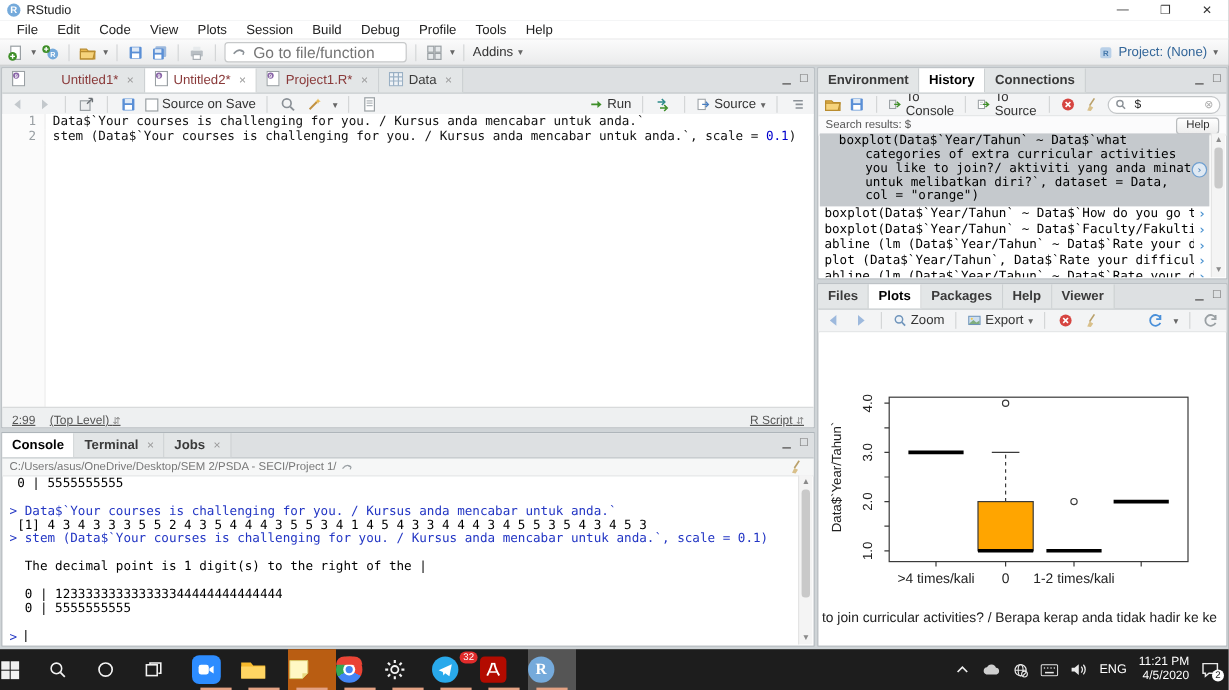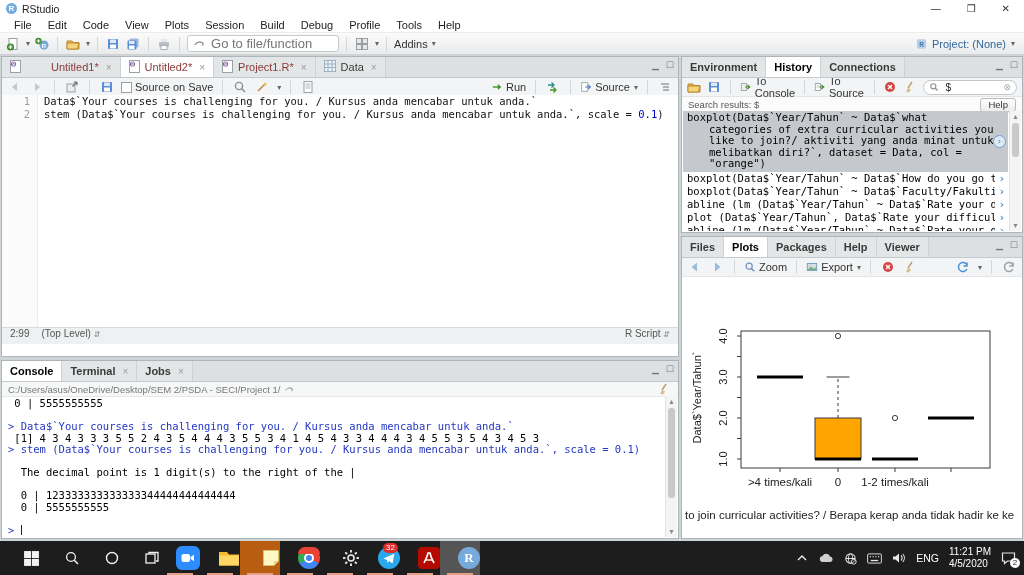--- a/index.html
+++ b/index.html
@@ -32,62 +32,62 @@
   .pane-ctl{position:absolute;right:4px;top:3px;display:flex;gap:7px;font-size:9px;color:#777;}
   .pane-ctl span{line-height:10px;}
   .minibar{height:18px;background:#f3f4f5;border-bottom:1px solid #e2e4e5;display:flex;align-items:center;font-size:11px;color:#444;padding:0 5px;gap:6px;}
   .mini-btn{display:flex;align-items:center;gap:3px;font-size:11px;color:#333;}
   
   #editor{position:absolute;left:0;right:0;top:38px;bottom:16px;overflow:hidden;background:#fff;}
   .code-line{display:flex;white-space:pre;font-size:10.5px;line-height:13px;}
   .gutter{width:28px;text-align:right;padding-right:7px;color:#9aa0a4;background:#fbfbfb;border-right:1px solid #ededed;flex:0 0 auto;}
   .code-text{padding-left:6px;color:#111;}
   .tok-number{color:#0000cd;}
-  .statusbar{position:absolute;left:0;right:0;bottom:12px;height:16px;background:#eef0f1;border-top:1px solid #d8dadb;display:flex;align-items:flex-start;font-size:10px;color:#555;padding:0 8px;gap:12px;}
+  .statusbar{position:absolute;left:0;right:0;bottom:0;height:16px;background:#eef0f1;border-top:1px solid #d8dadb;display:flex;align-items:flex-end;font-size:10px;color:#555;padding:0 8px;gap:12px;text-decoration:underline;}
   .statusbar .right{margin-left:auto;}
   .updn{font-size:8px;color:#888;}
   
   #console-path{height:14px;background:#f6f7f7;border-bottom:1px solid #e6e8e9;font-size:9.5px;color:#777;display:flex;align-items:center;padding:0 6px;gap:4px;}
   #console-body{position:absolute;left:0;right:12px;top:35px;bottom:1px;overflow:hidden;padding:2px 0 0 6px;}
   .console-line{white-space:pre;font-size:10.5px;line-height:11.5px;color:#000;}
   .console-line.input{color:#2336c4;}
   .console-line.prompt{color:#2336c4;}
   .caret{display:inline-block;width:1px;height:10px;background:#222;vertical-align:-1px;}
   .vscroll{position:absolute;right:1px;top:35px;bottom:1px;width:11px;background:#f4f4f4;border-left:1px solid #e4e4e4;}
   .vscroll .up,.vscroll .dn{position:absolute;left:0;width:11px;text-align:center;font-size:7px;color:#8a8a8a;}
   .vscroll .up{top:2px;} .vscroll .dn{bottom:2px;}
   .vscroll .thumb{position:absolute;left:2px;width:7px;background:#c9c9c9;border-radius:3px;}
   
   #hist-searchrow{height:15px;background:#fbfbfc;border-bottom:1px solid #e6e8e9;display:flex;align-items:center;font-size:9.5px;color:#555;padding:0 6px;}
   #done-btn{margin-left:auto;font-size:9.5px;color:#333;background:linear-gradient(#fff,#ededed);border:1px solid #b9bcbe;border-radius:3px;padding:0 7px;line-height:12px;}
   #hist-list{position:absolute;left:1px;right:14px;top:54px;bottom:1px;overflow:hidden;}
-  #hist-selected{background:#c5c9cd;font-size:10.5px;line-height:11.5px;color:#000;padding:1px 14px 2px 4px;position:relative;white-space:pre-wrap;word-break:break-word;}
+  #hist-selected{background:#c5c9cd;font-size:10.5px;line-height:11.5px;color:#000;padding:1px 14px 2px 16px;position:relative;white-space:pre-wrap;word-break:break-word;}
   #hist-selected .entry-text{display:block;padding-left:22px;text-indent:-22px;}
   .hist-expander{position:absolute;right:2px;top:50%;margin-top:-6px;width:11px;height:11px;border:1px solid #6f9fd0;border-radius:50%;color:#3c78b4;font-size:8px;line-height:11px;text-align:center;background:#dfe9f3;}
   .hist-item{font-size:10.5px;line-height:13px;color:#000;white-space:pre;display:flex;align-items:center;padding-left:4px;}
   .hist-item .txt{overflow:hidden;flex:1 1 auto;}
   .hist-item .chev{color:#4d94d1;font-weight:bold;font-size:11px;padding:0 3px;flex:0 0 auto;}
   #hist-scroll{top:54px;}
   
   #plot-area{position:absolute;left:1px;right:1px;top:40px;bottom:1px;background:#fff;overflow:hidden;}
   #plot-caption{position:absolute;left:2px;top:232px;font-size:11.5px;color:#222;white-space:nowrap;}
   
   .search-box{display:flex;align-items:center;background:#fff;border:1px solid #c3c6c8;border-radius:8px;height:13px;padding:0 5px;gap:4px;margin-left:auto;}
   .search-box input{width:52px;border:none;outline:none;font-size:10px;color:#222;background:transparent;}
   .search-box .clear{color:#aaa;font-size:9px;}
   
   #taskbar{position:absolute;left:0;top:541px;width:1024px;height:34px;background:#1d1d1d;display:flex;align-items:stretch;}
-  .tb-btn{position:relative;width:40px;display:flex;align-items:center;justify-content:flex-end;}
+  .tb-btn{position:relative;width:40px;display:flex;align-items:center;justify-content:flex-start;}
   .tb-btn.running::after{content:"";position:absolute;left:7px;right:7px;bottom:0;height:2px;background:#e3a183;}
   .tb-btn.active-orange{background:#b95d12;}
   .tb-btn.active-gray{background:rgba(255,255,255,0.25);}
   #tray{margin-left:auto;display:flex;align-items:center;gap:10px;padding-right:8px;color:#eee;}
   #tray .t-ico{display:flex;align-items:center;justify-content:center;}
   #tray-lang{font-size:10.5px;color:#fff;}
-  #tray-clock{font-size:10px;color:#fff;text-align:left;line-height:12px;}
+  #tray-clock{font-size:10px;color:#fff;text-align:right;line-height:12px;}
   #notif{position:relative;}
   #notif .badge{position:absolute;right:-4px;bottom:-3px;background:#fff;color:#1d1d1d;font-size:8px;border-radius:50%;width:10px;height:10px;line-height:10px;text-align:center;}
   .tgbadge{position:absolute;right:2px;top:2px;background:#e02b2b;color:#fff;font-size:8px;border-radius:7px;padding:0 3px;line-height:10px;}
 </style>
 </head>
 <body>
 
 <div id="root">
 
   <div id="titlebar">

